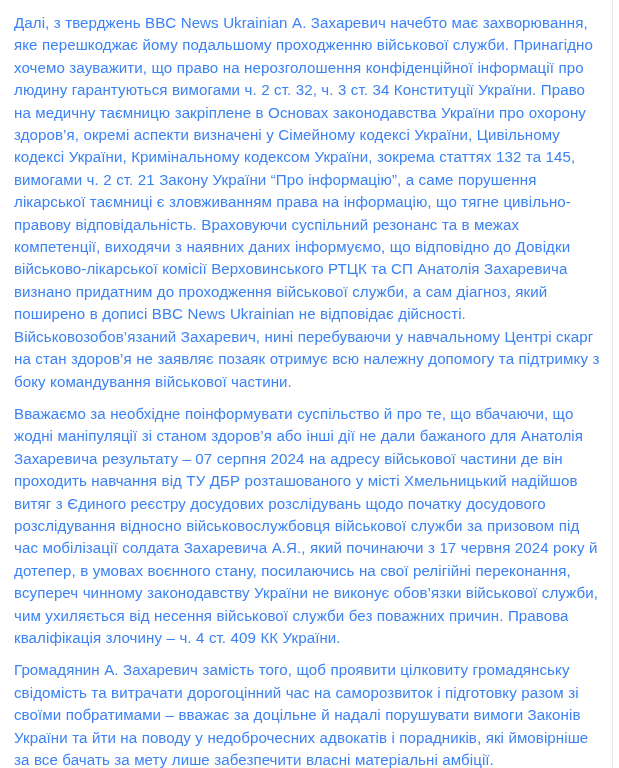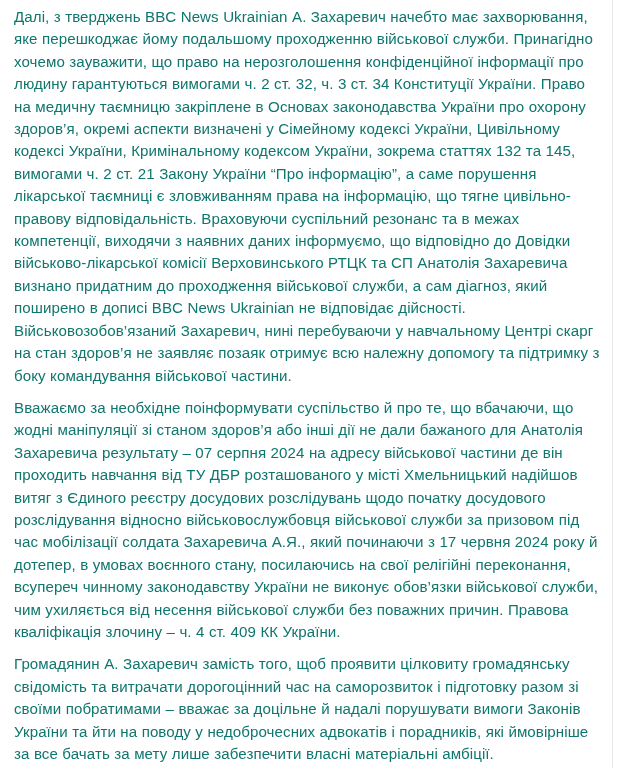--- a/index.html
+++ b/index.html
@@ -38,25 +38,25 @@
   #statement-body {
     position: absolute;
     top: 0px;
     left: 14px;
     width: 592px;
     padding-top: 6px;
     box-sizing: border-box;
   }
 
   .para {
-    margin: 0 0 10px 0;
+    margin: 6px 0 10px 0;
     font-size: 15.1px;
     line-height: 22.4px;
     letter-spacing: 0.005em;
-    color: #0f766e;
+    color: #3b82f6;
     text-align: left;
     word-spacing: 0.01em;
   }
   .para:last-child {
     margin-bottom: 0;
   }
 </style>
 </head>
 <body>
 

